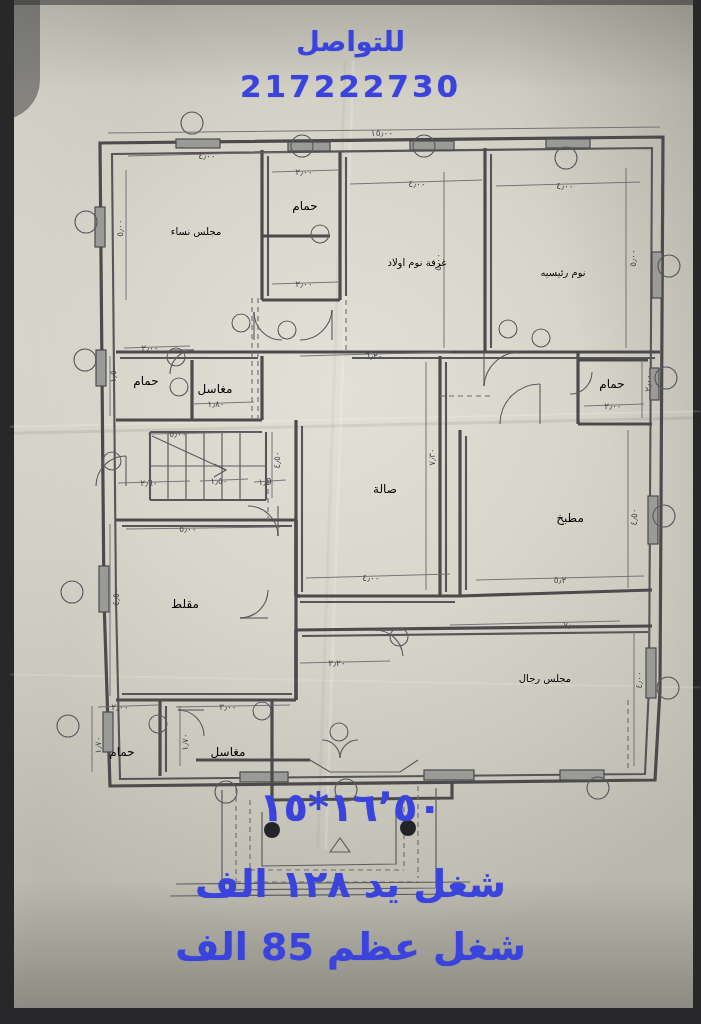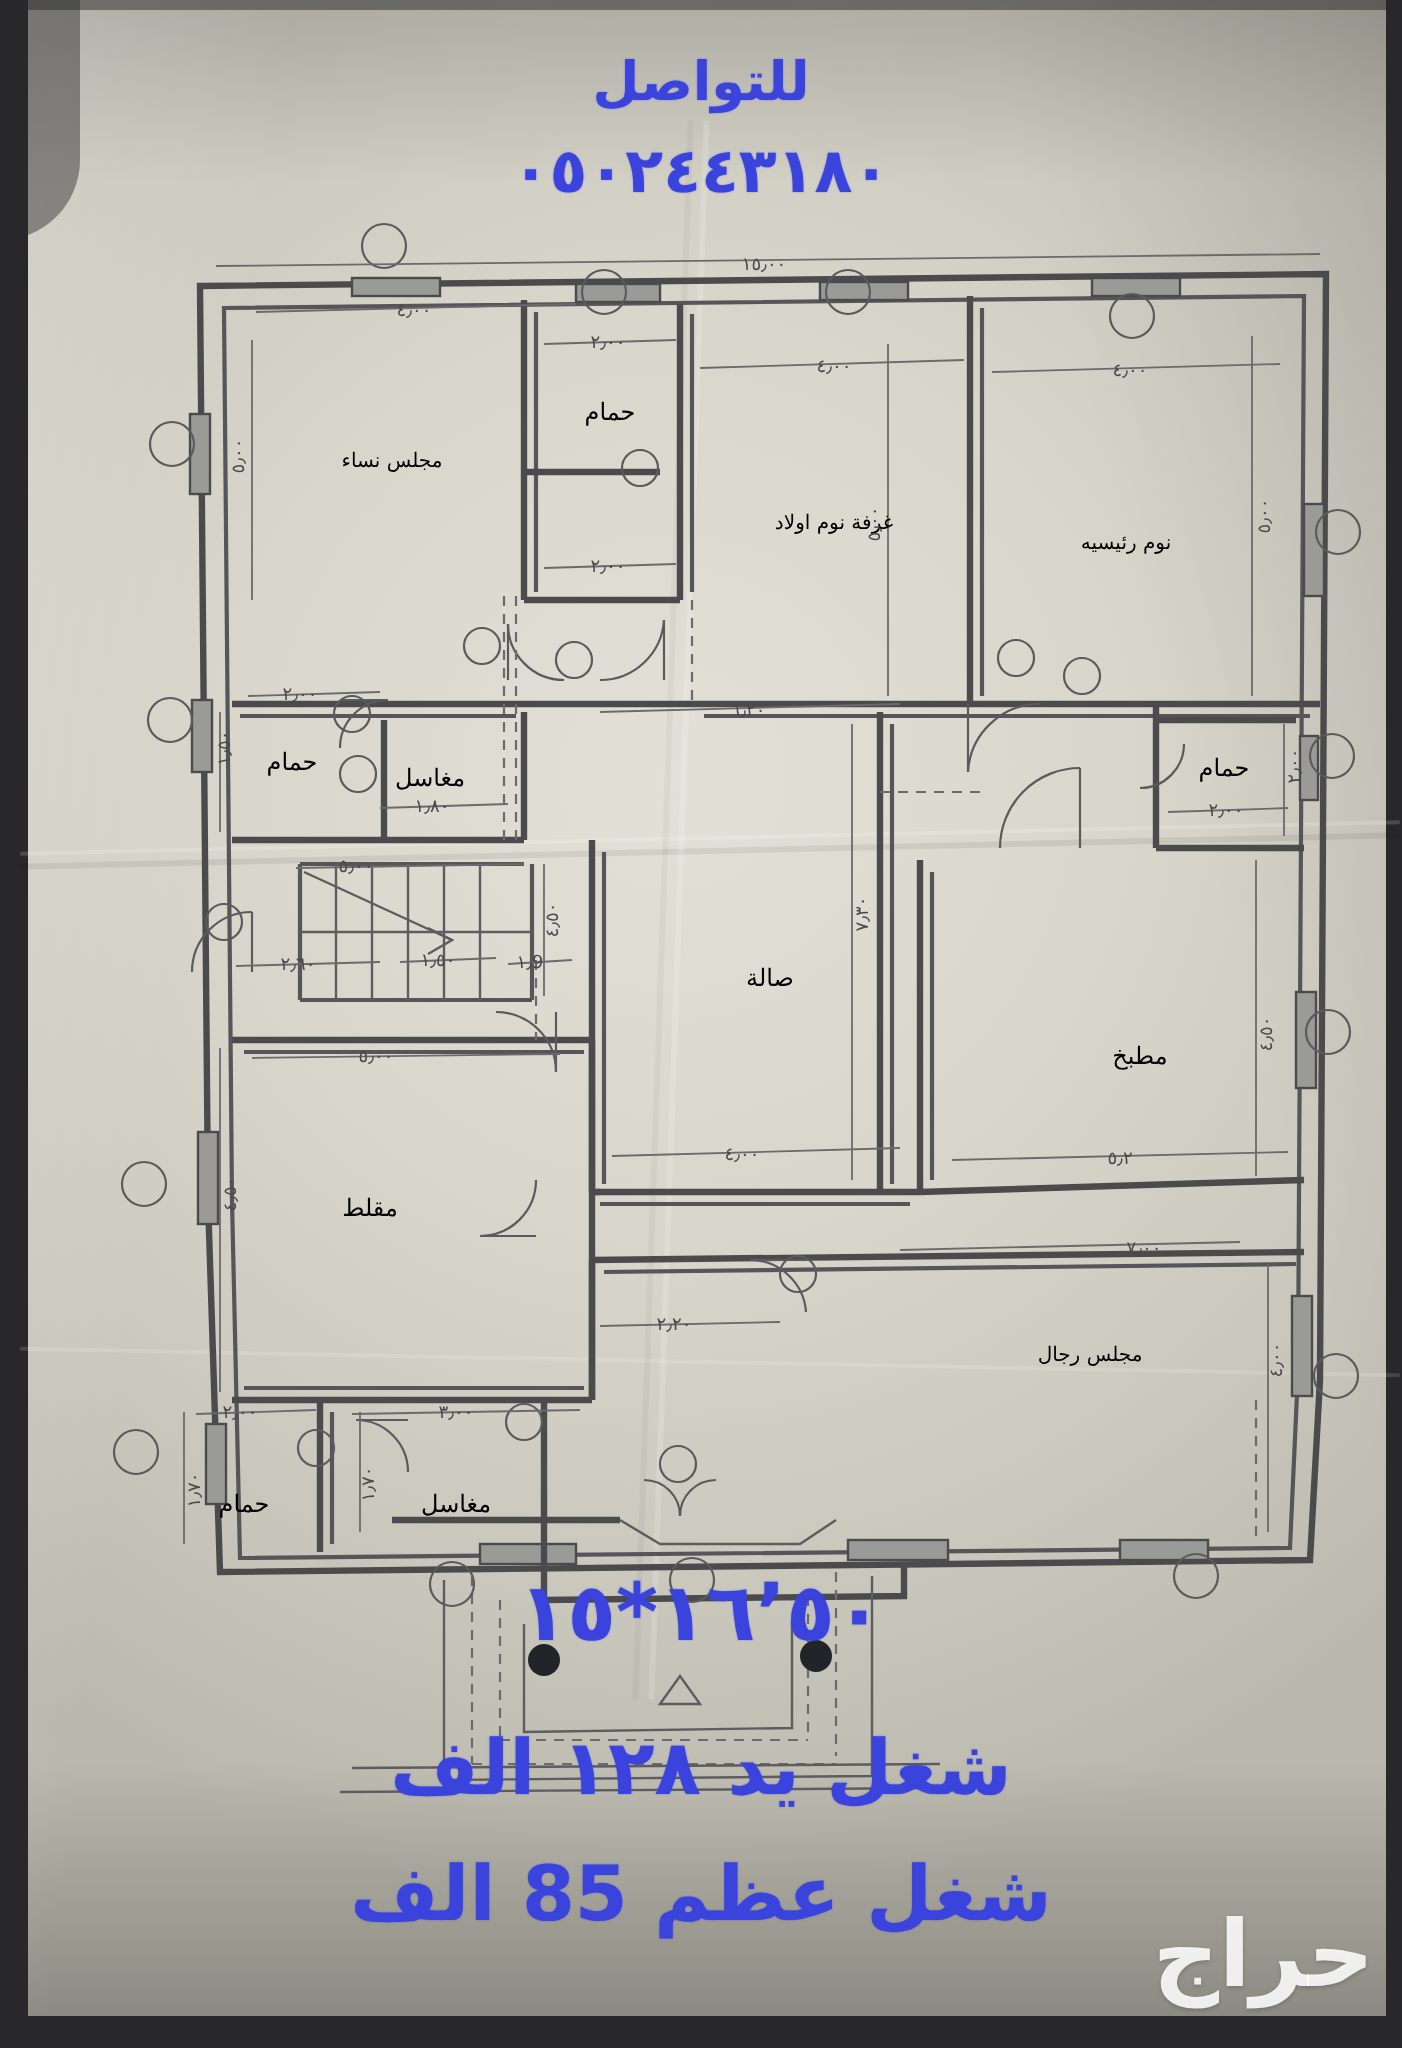--- a/index.html
+++ b/index.html
@@ -322,21 +322,21 @@
 
   <div id="room-labels">
       <div class="lbl room sm" style="left: 196px; top: 231px;">مجلس نساء</div>
       <div class="lbl room" style="left: 305px; top: 206px;">حمام</div>
       <div class="lbl room sm" style="left: 417px; top: 262px;">غرفة نوم اولاد</div>
       <div class="lbl room sm" style="left: 563px; top: 272px;">نوم رئيسيه</div>
       <div class="lbl room" style="left: 146px; top: 381px;">حمام</div>
       <div class="lbl room" style="left: 215px; top: 389px;">مغاسل</div>
       <div class="lbl room" style="left: 612px; top: 384px;">حمام</div>
       <div class="lbl room" style="left: 385px; top: 489px;">صالة</div>
-      <div class="lbl room" style="left: 570px; top: 518px; margin-top: 10px;">مطبخ</div>
+      <div class="lbl room" style="left: 570px; top: 518px;">مطبخ</div>
       <div class="lbl room" style="left: 185px; top: 604px;">مقلط</div>
       <div class="lbl room sm" style="left: 545px; top: 678px;">مجلس رجال</div>
       <div class="lbl room" style="left: 122px; top: 752px;">حمام</div>
       <div class="lbl room" style="left: 228px; top: 752px;">مغاسل</div>
     </div>
   <div id="dim-labels">
       <div class="lbl dim" style="left: 382px; top: 133px;">١٥٫٠٠</div>
       <div class="lbl dim" style="left: 207px; top: 156px;">٤٫٠٠</div>
       <div class="lbl dim" style="left: 304px; top: 172px;">٢٫٠٠</div>
       <div class="lbl dim" style="left: 417px; top: 184px;">٤٫٠٠</div>
@@ -365,19 +365,18 @@
       <div class="lbl dim" style="left: 532px; top: 625px; margin-left: 40px;">٧٫٠٠</div>
       <div class="lbl dim" style="left: 337px; top: 663px;">٢٫٢٠</div>
       <div class="lbl dim v" style="left: 639px; top: 680px;">٤٫٠٠</div>
       <div class="lbl dim" style="left: 120px; top: 707px;">٢٫٠٠</div>
       <div class="lbl dim" style="left: 228px; top: 707px;">٣٫٠٠</div>
       <div class="lbl dim v" style="left: 98px; top: 745px;">١٫٧٠</div>
       <div class="lbl dim v" style="left: 185px; top: 742px;">١٫٧٠</div>
     </div>
 
   <div class="pen" id="pen-contact">للتواصل</div>
-  <div class="pen" id="pen-phone">٠٥٠٢٤٤٣١٨٠</div>
+  <div class="pen" id="pen-phone">217222730</div>
   <div class="pen" id="pen-dims">١٦٬٥٠*١٥</div>
   <div class="pen" id="pen-line1">شغل يد ١٢٨ الف</div>
   <div class="pen" id="pen-line2">شغل عظم 85 الف</div>
 
-  <div id="watermark">حراج</div>
 </div>
 
 </body></html>

